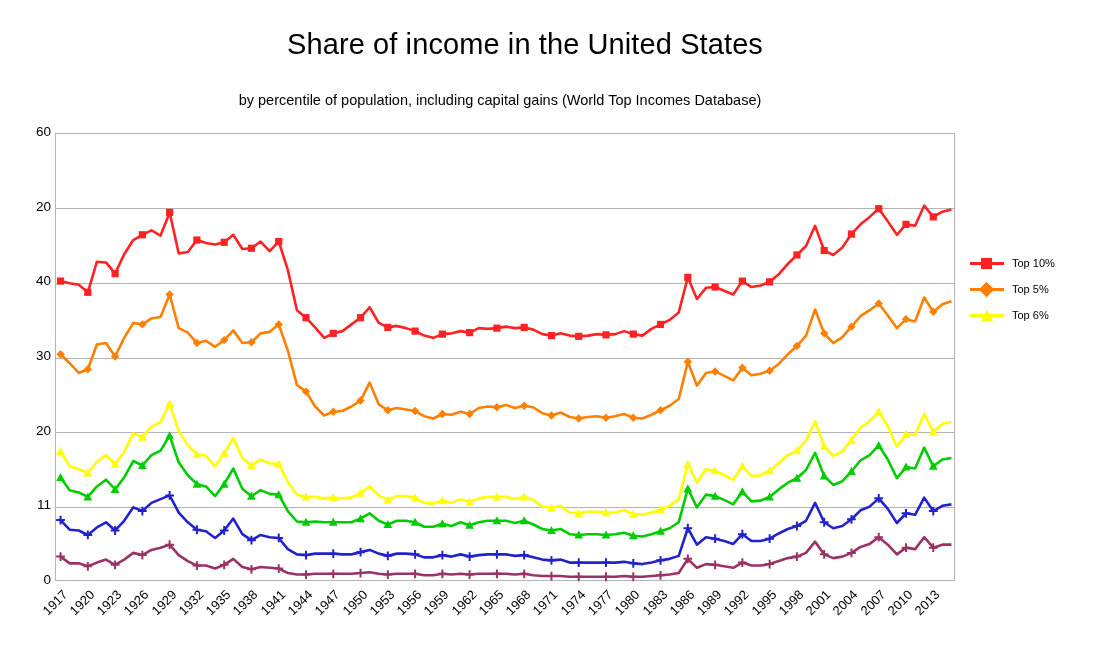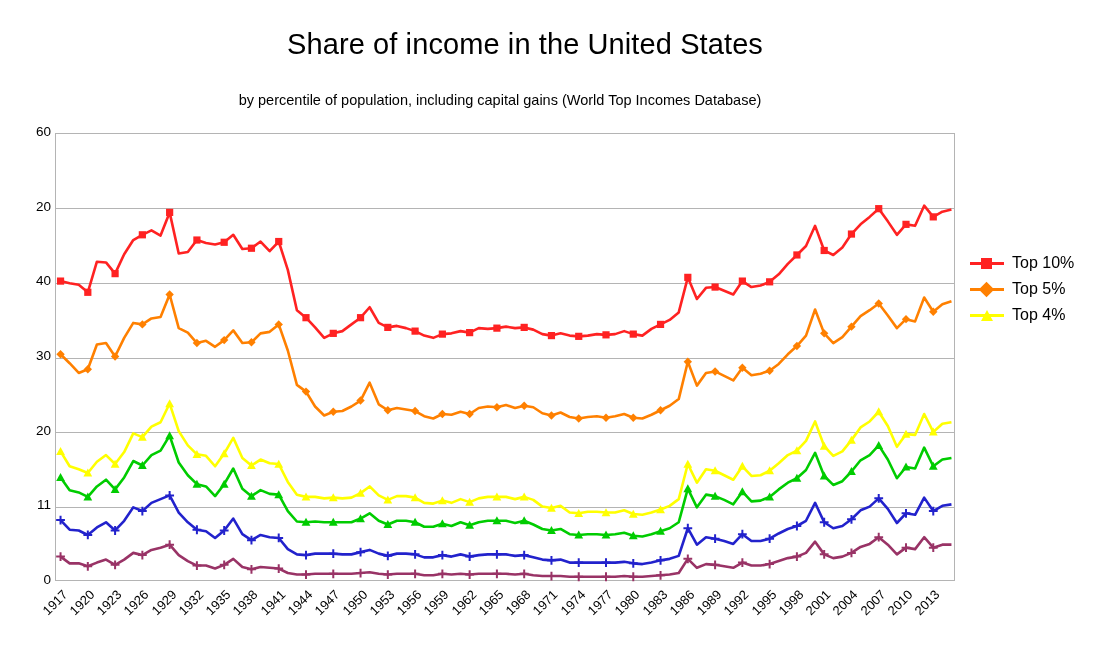--- a/index.html
+++ b/index.html
@@ -100,21 +100,21 @@
     height: 3px;
   }
   .legend-swatch .lswmark {
     position: absolute;
     left: 11px;
     top: 2px;
     width: 11px;
     height: 11px;
   }
   .legend-label {
-    font-size: 16px;
+    font-size: 11px;
     color: #000;
     white-space: nowrap;
   }
   svg.series-svg {
     position: absolute;
     left: 0; top: 0;
     width: 900px;
     height: 448px;
     overflow: visible;
   }
@@ -413,17 +413,17 @@
           <span class="lswline" style="background: rgb(255, 128, 0);"></span>
           <span class="lswmark" style="background: rgb(255, 128, 0); transform: rotate(45deg);"></span>
         </span>
         <span class="legend-label">Top 5%</span>
       </div>
       <div class="legend-row">
         <span class="legend-swatch">
           <span class="lswline" style="background: rgb(255, 255, 0);"></span>
           <span class="lswmark" style="width: 0px; height: 0px; border-left: 6px solid transparent; border-right: 6px solid transparent; border-bottom: 11px solid rgb(255, 255, 0);"></span>
         </span>
-        <span class="legend-label">Top 4%</span>
+        <span class="legend-label">Top 6%</span>
       </div>
     </div>
 
 </div>
 
 </body></html>

